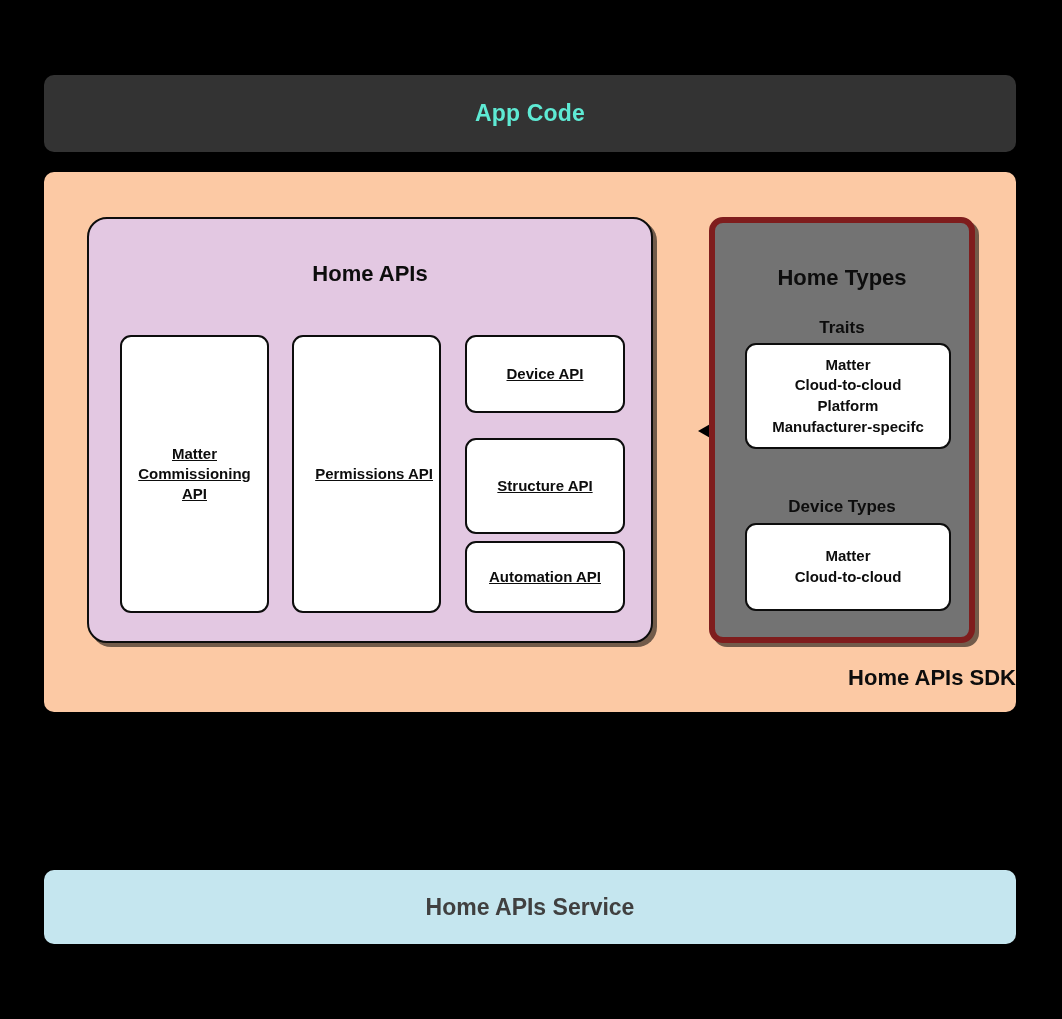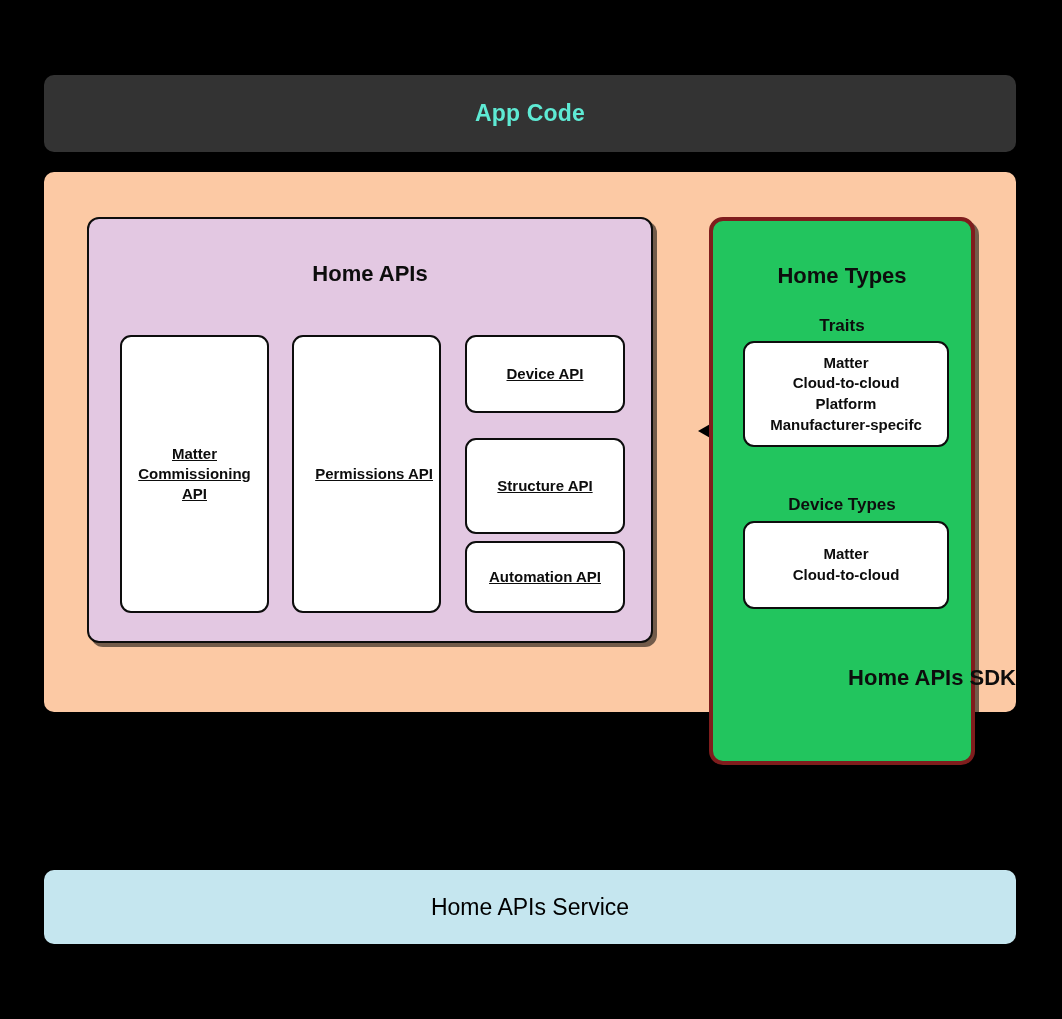--- a/index.html
+++ b/index.html
@@ -65,21 +65,21 @@
 
   
   .home-apis-panel {
     position: absolute;
     left: 43px;
     top: 45px;
     width: 566px;
     height: 426px;
     background: #E3C8E2;
     border: 2px solid #0d0d0d;
-    border-radius: 12px;
+    border-radius: 20px;
     box-shadow: 4px 4px 0 rgba(0,0,0,0.55);
     box-sizing: border-box;
   }
   .panel-title {
     position: absolute;
     left: 0;
     right: 0;
     top: 42px;
     text-align: center;
     font-size: 22px;
@@ -108,23 +108,23 @@
   .api-small-1 { left: 376px; top: 116px; width: 160px; height: 78px; }
   .api-small-2 { left: 376px; top: 219px; width: 160px; height: 96px; }
   .api-small-3 { left: 376px; top: 322px; width: 160px; height: 72px; }
 
   
   .home-types-panel {
     position: absolute;
     left: 665px;
     top: 45px;
     width: 266px;
-    height: 548px;
-    background: #22c55e;
-    border: 4px solid #7f1d1d;
+    height: 426px;
+    background: #737373;
+    border: 6px solid #7f1d1d;
     border-radius: 14px;
     box-shadow: 4px 4px 0 rgba(0,0,0,0.55);
     box-sizing: border-box;
   }
   .subgroup-title {
     position: absolute;
     left: 0;
     right: 0;
     text-align: center;
     font-size: 17px;
@@ -168,22 +168,22 @@
     width: 972px;
     height: 74px;
     background: #C5E6EF;
     border-radius: 10px;
     display: flex;
     align-items: center;
     justify-content: center;
   }
   .service-label {
     font-size: 23px;
-    font-weight: normal;
-    color: #000000;
+    font-weight: bold;
+    color: #404040;
   }
 
   .line-break { display: block; }
 </style>
 </head>
 <body>
 
 <div class="stage">
 
   <div class="app-code-bar">

